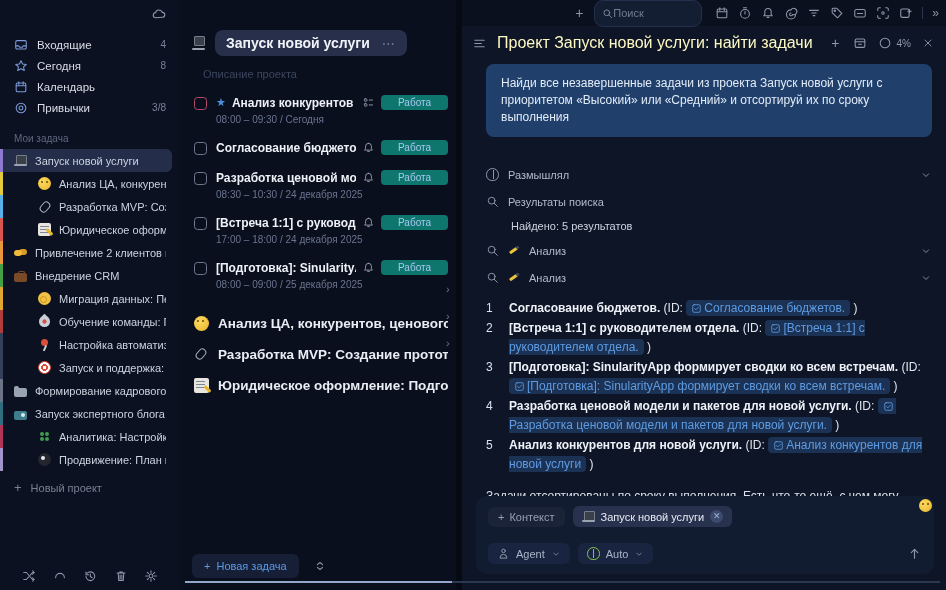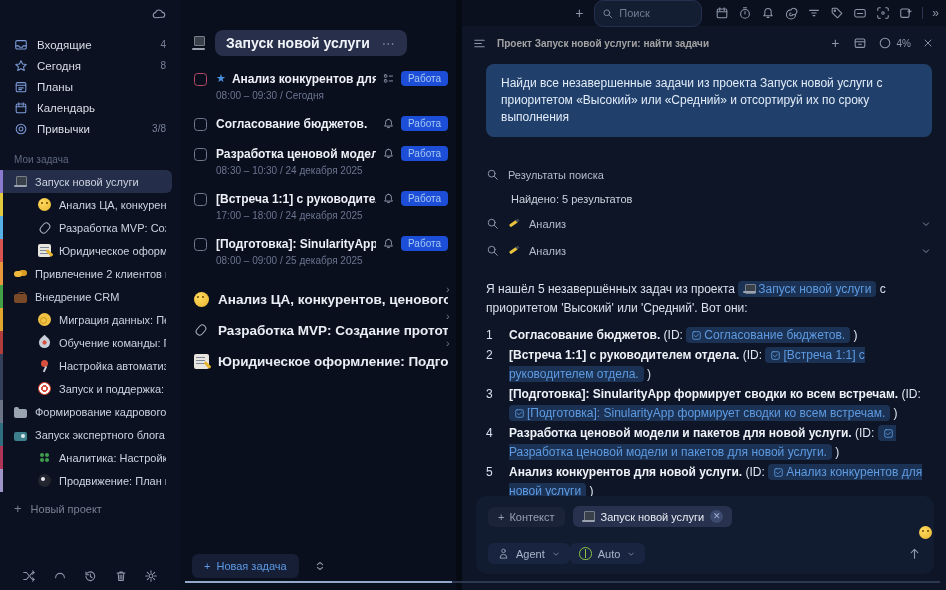--- a/index.html
+++ b/index.html
@@ -91,42 +91,42 @@
     padding:5px 11px; font-size:14px; font-weight:700; color:#f0f3f8; white-space:nowrap; }
   .tp-menu { color:#8a93a6; font-weight:400; letter-spacing:1px; font-size:13px; }
   .tp-desc { margin:12px 0 0 11px; font-size:11px; color:#3c465e; }
   .task { display:flex; margin:15px 0 0 2px; }
   .cb { width:13px; height:13px; flex:none; border:1.5px solid #707a8e; border-radius:3.5px; margin:2px 9px 0 0; }
   .cb.hi { border-color:#b34a66; }
   .tbody { flex:1; min-width:0; }
   .trow1 { display:flex; align-items:center; gap:6px; }
   .star { color:#4a90e2; font-size:11px; flex:none; }
   .ttitle { font-weight:700; font-size:12px; color:#eef1f7; white-space:nowrap; overflow:hidden; flex:1; min-width:0; }
-  .badge { flex:none; background:#1d4ed8; color:#a6c8f0; font-size:10px; padding:2px 7px; border-radius:4px; }
+  .badge { flex:none; background:#0f766e; color:#a6c8f0; font-size:10px; padding:2px 17px; border-radius:4px; }
   .ttime { font-size:10px; color:#6b7590; margin-top:4px; }
   .sec { display:flex; align-items:center; gap:9px; margin:16px 0 0 2px; font-size:13.5px;
     font-weight:700; color:#e9edf4; white-space:nowrap; overflow:hidden; }
   .sec .em { width:15px; height:15px; }
   .tp-foot { position:absolute; bottom:12px; left:12px; display:flex; align-items:center; gap:14px; }
   .newtask { display:flex; align-items:center; gap:6px; background:#161f36; border-radius:6px;
     padding:6px 12px; color:#5c9ae6; font-size:11px; }
   .gap { width:6px; flex:none; background:#060a13; }
   .gutter-chev { position:absolute; left:446px; color:#6b7590; font-size:11px; z-index:5; }
 
   
   .chat { flex:1; background:#0d1526; display:flex; flex-direction:column; min-width:0; }
   .topbar { height:26px; flex:none; display:flex; align-items:center; justify-content:flex-end;
     gap:9px; padding:0 8px 0 0; background:#0a101d; }
-  .searchbox { display:flex; align-items:center; gap:6px; background:#141e33; border:1px solid #23304d;
+  .searchbox { display:flex; align-items:center; gap:0; background:#141e33; border:1px solid #23304d;
     border-radius:9px; height:27px; width:108px; padding:0 7px; color:#707c94; font-size:11px; margin-right:4px; }
   .tb-plus { color:#8e97ab; font-size:14px; margin-right:2px; }
   .tb-div { width:1px; height:12px; background:#2a3550; }
   .tb-exp { color:#8e97ab; font-size:12px; letter-spacing:-1px; }
   .chat-head { display:flex; align-items:center; gap:10px; height:32px; flex:none; padding:2px 12px 0 10px; }
-  .ch-title { flex:1; font-size:10px; font-weight:700; color:#a3a3a3; white-space:nowrap; overflow:hidden; }
+  .ch-title { flex:1; font-size:16px; font-weight:400; color:#fef9c3; white-space:nowrap; overflow:hidden; }
   .ch-right { display:flex; align-items:center; gap:11px; }
   .ch-pct { font-size:10px; color:#8e97ab; margin-left:-6px; }
   .chat-scroll { flex:1; min-height:0; padding:6px 14px 0 24px; font-size:12px; }
   .bubble { background:#20406b; border-radius:8px; padding:11px 15px; line-height:17px;
     color:#e2ebf8; margin-bottom:24px; }
   .step { display:flex; align-items:center; gap:9px; height:27px; color:#b3bac8; font-size:11px; }
   .step .chev { margin-left:auto; }
   .found { margin-left:25px; height:22px; display:flex; align-items:center; color:#cdd3df; font-size:11px; }
   .answer { margin-top:16px; line-height:19px; color:#dbe1ec; }
   .chip { background:#1b3254; color:#5e9be2; border-radius:4px; padding:1px 5px; }
@@ -139,21 +139,21 @@
   .outro { margin-top:13px; line-height:18px; color:#dbe1ec; display:flex; align-items:center; gap:6px; }
   .composer { background:#121c30; border-radius:10px; margin:6px 12px 16px 14px; padding:10px 12px 10px; flex:none; }
   .comp-row1 { display:flex; align-items:center; gap:8px; }
   .ctx-btn { display:flex; align-items:center; gap:5px; background:#1a2338; border-radius:6px;
     padding:4px 10px; color:#96a0b4; font-size:11px; }
   .ctx-chip { display:flex; align-items:center; gap:6px; background:#28324e; border-radius:6px;
     padding:4px 9px; color:#e8ecf3; font-size:11px; }
   .chip-x { width:13px; height:13px; border-radius:50%; background:#3c4a6e; color:#9db4dd;
     font-size:9px; line-height:13px; text-align:center; }
   .comp-input { margin:11px 2px 0; color:#596582; font-size:12px; }
-  .comp-row3 { display:flex; align-items:center; gap:0; margin-top:16px; }
+  .comp-row3 { display:flex; align-items:center; gap:8px; margin-top:16px; }
   .mode-btn { display:flex; align-items:center; gap:6px; background:#192440; border-radius:6px;
     padding:4px 9px; color:#aab4c8; font-size:11px; }
   .send { margin-left:auto; }
   .hscroll { position:absolute; bottom:7px; left:185px; width:755px; height:2px; background:#2c3750; z-index:6; }
   .hscroll-thumb { position:absolute; left:0; top:0; width:267px; height:2px; background:#93a7c9; }
 </style>
 </head>
 <body>
 
 <div class="app">
@@ -175,28 +175,20 @@
       </div>
       <div class="nav-item">
         <svg class="ic" width="14" height="14" viewBox="0 0 16 16" style="stroke:#7d9bd8">
             <path d="M8 2l1.8 3.8 4.2.5-3.1 2.8.9 4.1L8 11.1 4.2 13.2l.9-4.1L2 6.3l4.2-.5z"></path>
           </svg>
         <span>Сегодня</span>
         <span class="nav-count">8</span>
       </div>
       <div class="nav-item">
         <svg class="ic" width="14" height="14" viewBox="0 0 16 16" style="stroke:#7d9bd8">
-            <rect x="2.5" y="3" width="11" height="10.5" rx="1.5"></rect>
-            <path d="M2.5 6h11M5.5 9h5M5.5 11h3"></path>
-          </svg>
-        <span>Планы</span>
-        <span class="nav-count"></span>
-      </div>
-      <div class="nav-item">
-        <svg class="ic" width="14" height="14" viewBox="0 0 16 16" style="stroke:#7d9bd8">
             <rect x="2.5" y="3.5" width="11" height="10" rx="1.5"></rect>
             <path d="M2.5 6.5h11M5.5 2v3M10.5 2v3"></path>
           </svg>
         <span>Календарь</span>
         <span class="nav-count"></span>
       </div>
       <div class="nav-item">
         <svg class="ic" width="14" height="14" viewBox="0 0 16 16" style="stroke:#7d9bd8">
             <circle cx="8" cy="8" r="5.5"></circle>
             <circle cx="8" cy="8" r="2.2"></circle>
@@ -307,20 +299,21 @@
   </aside>
 
   <section class="tasks">
     <div class="tp-head">
       <span class="em em-laptop" style="width:16px;height:16px"></span>
       <div class="tp-pill">
         <span>Запуск новой услуги</span>
         <span class="tp-menu">⋯</span>
       </div>
     </div>
+    <div class="tp-desc">Описание проекта</div>
 
     <div class="task">
       <span class="cb hi"></span>
       <div class="tbody">
         <div class="trow1">
           <span class="star">★</span>
           <span class="ttitle">Анализ конкурентов для новой</span>
           <svg class="ic" width="13" height="13" viewBox="0 0 16 16">
               <rect x="3" y="3.5" width="3" height="3" rx=".8"></rect>
               <rect x="3" y="9.5" width="3" height="3" rx=".8"></rect>
@@ -477,20 +470,27 @@
         <svg class="ic" width="12" height="12" viewBox="0 0 16 16">
             <path d="M4 4l8 8M12 4l-8 8"></path>
           </svg>
       </div>
     </div>
 
     <div class="chat-scroll">
       <div class="bubble">Найди все незавершенные задачи из проекта Запуск новой услуги с приоритетом «Высокий» или «Средний» и отсортируй их по сроку выполнения</div>
 
       <div class="step">
+        <span class="em em-brain"></span>
+        <span>Размышлял</span>
+        <svg class="ic chev" width="12" height="12" viewBox="0 0 16 16">
+            <path d="M4.5 6.5L8 10l3.5-3.5"></path>
+          </svg>
+      </div>
+      <div class="step">
         <svg class="ic" width="13" height="13" viewBox="0 0 16 16">
             <circle cx="7" cy="7" r="4.2"></circle>
             <path d="M10.2 10.2L14 14"></path>
           </svg>
         <span>Результаты поиска</span>
       </div>
       <div class="found">Найдено: 5 результатов</div>
       <div class="step">
         <svg class="ic" width="13" height="13" viewBox="0 0 16 16">
             <circle cx="7" cy="7" r="4.2"></circle>
@@ -507,25 +507,20 @@
             <circle cx="7" cy="7" r="4.2"></circle>
             <path d="M10.2 10.2L14 14"></path>
           </svg>
         <span class="em em-pencil"></span>
         <span>Анализ</span>
         <svg class="ic chev" width="12" height="12" viewBox="0 0 16 16">
             <path d="M4.5 6.5L8 10l3.5-3.5"></path>
           </svg>
       </div>
 
-      <div class="answer">
-        <span>Я нашёл 5 незавершённых задач из проекта</span>
-        <span class="chip"><span class="em em-laptop"></span><span>Запуск новой услуги</span></span>
-        <span>с приоритетом 'Высокий' или 'Средний'. Вот они:</span>
-      </div>
 
       <div style="margin-top:8px">
         <div class="citem">
           <span class="cnum">1</span>
           <span class="cbody"><b>Согласование бюджетов.</b> <span>(ID:</span> <span class="chip"><svg class="ic" width="11" height="11" viewBox="0 0 16 16" style="stroke:#5e9be2">
                   <rect x="2.5" y="2.5" width="11" height="11" rx="2"></rect>
                   <path d="M5 8l2 2 4-4"></path>
                 </svg><span>Согласование бюджетов.</span></span> <span>)</span></span>
         </div>
         <div class="citem">

